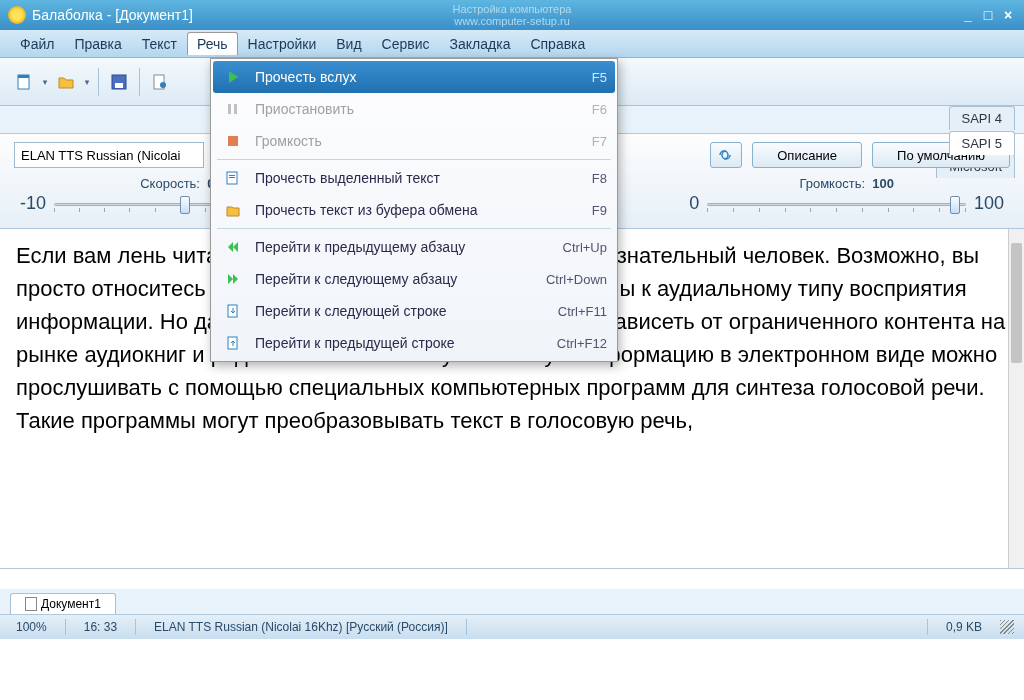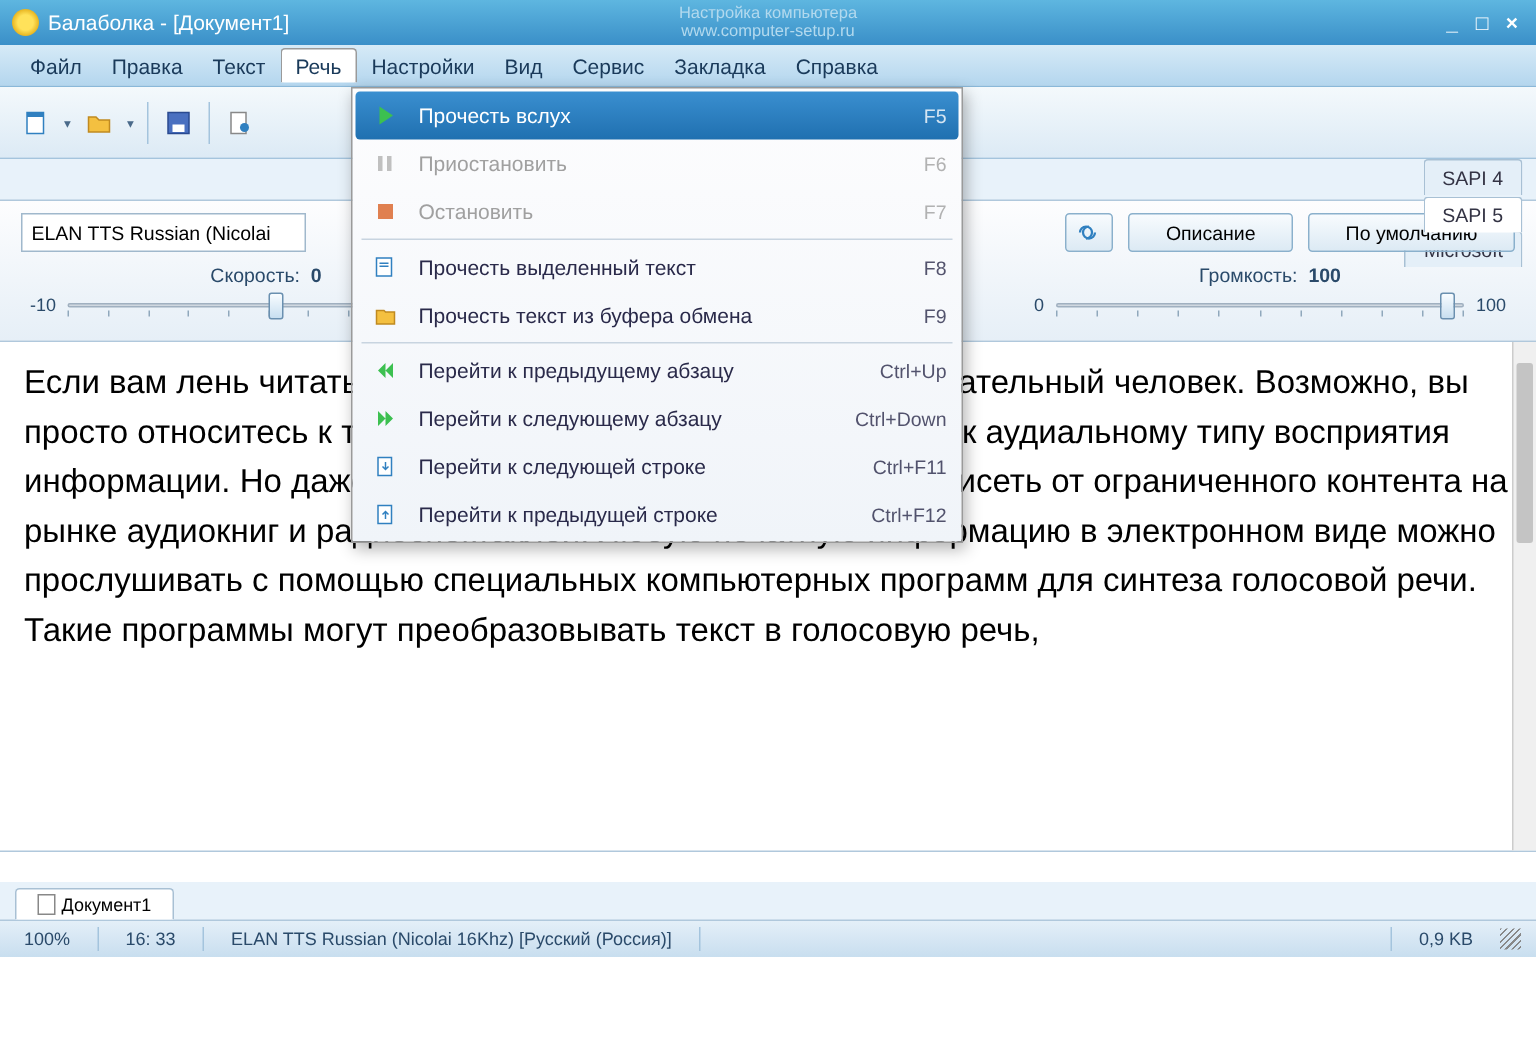--- a/index.html
+++ b/index.html
@@ -27,42 +27,42 @@
 .config-panel { background: linear-gradient(to bottom, #fdfdfe, #e6eff7); border-bottom: 1px solid #b0c8dc; padding: 8px 14px; }
 .config-row1 { display: flex; align-items: center; gap: 10px; margin-bottom: 8px; }
 .voice-select { flex: 0 0 190px; height: 26px; border: 1px solid #a0b8cc; background: #fff; padding: 2px 6px; font-size: 13px; }
 .btn-play { width: 32px; height: 26px; border: 1px solid #8ab0cc; background: linear-gradient(to bottom, #f8fbfe, #dceaf4); border-radius: 3px; display: flex; align-items: center; justify-content: center; cursor: pointer; }
 .cfg-btn { height: 26px; padding: 0 24px; border: 1px solid #8ab0cc; background: linear-gradient(to bottom, #f8fbfe, #dceaf4); border-radius: 3px; font-size: 13px; cursor: pointer; }
 .cfg-spc { flex: 1; }
 
 .sliders-row { display: flex; gap: 20px; padding: 0 6px 6px; }
 .slider-grp { flex: 1; }
 .slider-label { text-align: center; font-size: 13px; color: #2a4a6a; margin-bottom: 2px; }
-.slider-track { display: flex; align-items: center; gap: 8px; font-size: 12px; color: #2a4a6a; }
+.slider-track { display: flex; align-items: center; gap: 8px; font-size: 18px; color: #2a4a6a; }
 .track { flex: 1; height: 20px; position: relative; }
 .track .bar { position: absolute; top: 9px; left: 0; right: 0; height: 3px; background: #d0d8e0; border: 1px solid #a0b0c0; border-radius: 2px; }
 .track .thumb { position: absolute; top: 2px; width: 10px; height: 18px; background: linear-gradient(to bottom, #f8fcff, #c8dff0); border: 1px solid #6a90b0; border-radius: 2px; }
 .track .ticks { position: absolute; top: 14px; left: 0; right: 0; height: 4px; display: flex; justify-content: space-between; }
 .track .ticks i { width: 1px; height: 4px; background: #90a8bc; }
 
 .text-area { height: 340px; padding: 10px 16px; font-size: 22px; line-height: 1.5; color: #000; overflow: hidden; border-bottom: 1px solid #b0c8dc; position: relative; }
 .text-area .scrollbar { position: absolute; right: 0; top: 0; bottom: 0; width: 16px; background: #f0f0f0; border-left: 1px solid #ccc; }
 .text-area .scrollbar .thumb-sb { position: absolute; top: 14px; left: 2px; right: 2px; height: 120px; background: #c4c4c4; border-radius: 2px; }
 
 .doc-tabs { height: 26px; background: #e8f2fa; border-bottom: 1px solid #b0c8dc; display: flex; align-items: flex-end; padding: 0 10px; margin-top: 20px; }
 .doc-tab { padding: 3px 14px; background: #fff; border: 1px solid #a8c0d4; border-bottom: none; border-radius: 3px 3px 0 0; font-size: 12px; display: flex; align-items: center; gap: 4px; }
 .doc-tab .doc-icon { width: 12px; height: 14px; border: 1px solid #888; background: #fff; }
 
 .statusbar { height: 24px; background: linear-gradient(to bottom, #e4eff8, #c8deef); display: flex; align-items: center; font-size: 12px; color: #2a4a6a; padding: 0 10px; gap: 12px; }
 .statusbar .sep { width: 1px; height: 16px; background: #a4c4dd; }
 .statusbar .cell { padding: 0 6px; }
 .statusbar .resize-grip { margin-left: auto; width: 14px; height: 14px; background: repeating-linear-gradient(135deg, #888 0 1px, transparent 1px 3px); }
 
 
-.dropdown { position: absolute; top: 58px; left: 210px; width: 408px; background: linear-gradient(to bottom, #fdfdfe, #f0f4f9); border: 1px solid #9a9a9a; box-shadow: 2px 4px 10px rgba(0,0,0,0.3); z-index: 200; padding: 2px; margin-left: 24px; }
+.dropdown { position: absolute; top: 58px; left: 210px; width: 408px; background: linear-gradient(to bottom, #fdfdfe, #f0f4f9); border: 1px solid #9a9a9a; box-shadow: 2px 4px 10px rgba(0,0,0,0.3); z-index: 200; padding: 2px; }
 .dropdown .dd-item { display: flex; align-items: center; height: 32px; padding: 0 8px; font-size: 14px; color: #2a2a4a; cursor: default; }
 .dropdown .dd-item.highlighted { background: linear-gradient(to bottom, #3a8fd0, #2070b0); color: #fff; border-radius: 3px; }
 .dropdown .dd-item.disabled { color: #a0a0a0; }
 .dropdown .dd-icon { width: 24px; height: 24px; margin-right: 10px; display: flex; align-items: center; justify-content: center; }
 .dropdown .dd-label { flex: 1; }
 .dropdown .dd-shortcut { color: inherit; opacity: 0.8; font-size: 13px; }
 .dropdown .dd-sep { height: 1px; background: #c8d4e0; margin: 2px 4px; }
 
 svg { display: block; }
 </style>
@@ -250,21 +250,21 @@
       </div>
     <div class="dd-label">Приостановить</div>
     <div class="dd-shortcut">F6</div>
   </div>
   <div class="dd-item disabled">
     <div class="dd-icon">
         <svg width="16" height="16">
           <rect x="3" y="3" width="10" height="10" fill="#e08050"></rect>
         </svg>
       </div>
-    <div class="dd-label">Остановить</div>
+    <div class="dd-label">Громкость</div>
     <div class="dd-shortcut">F7</div>
   </div>
   <div class="dd-sep"></div>
   <div class="dd-item">
     <div class="dd-icon">
         <svg width="16" height="16">
           <rect x="2" y="2" width="10" height="12" fill="#fff" stroke="#3080c0"></rect>
           <rect x="4" y="5" width="6" height="1" fill="#3080c0"></rect>
           <rect x="4" y="7" width="6" height="1" fill="#3080c0"></rect>
         </svg>

